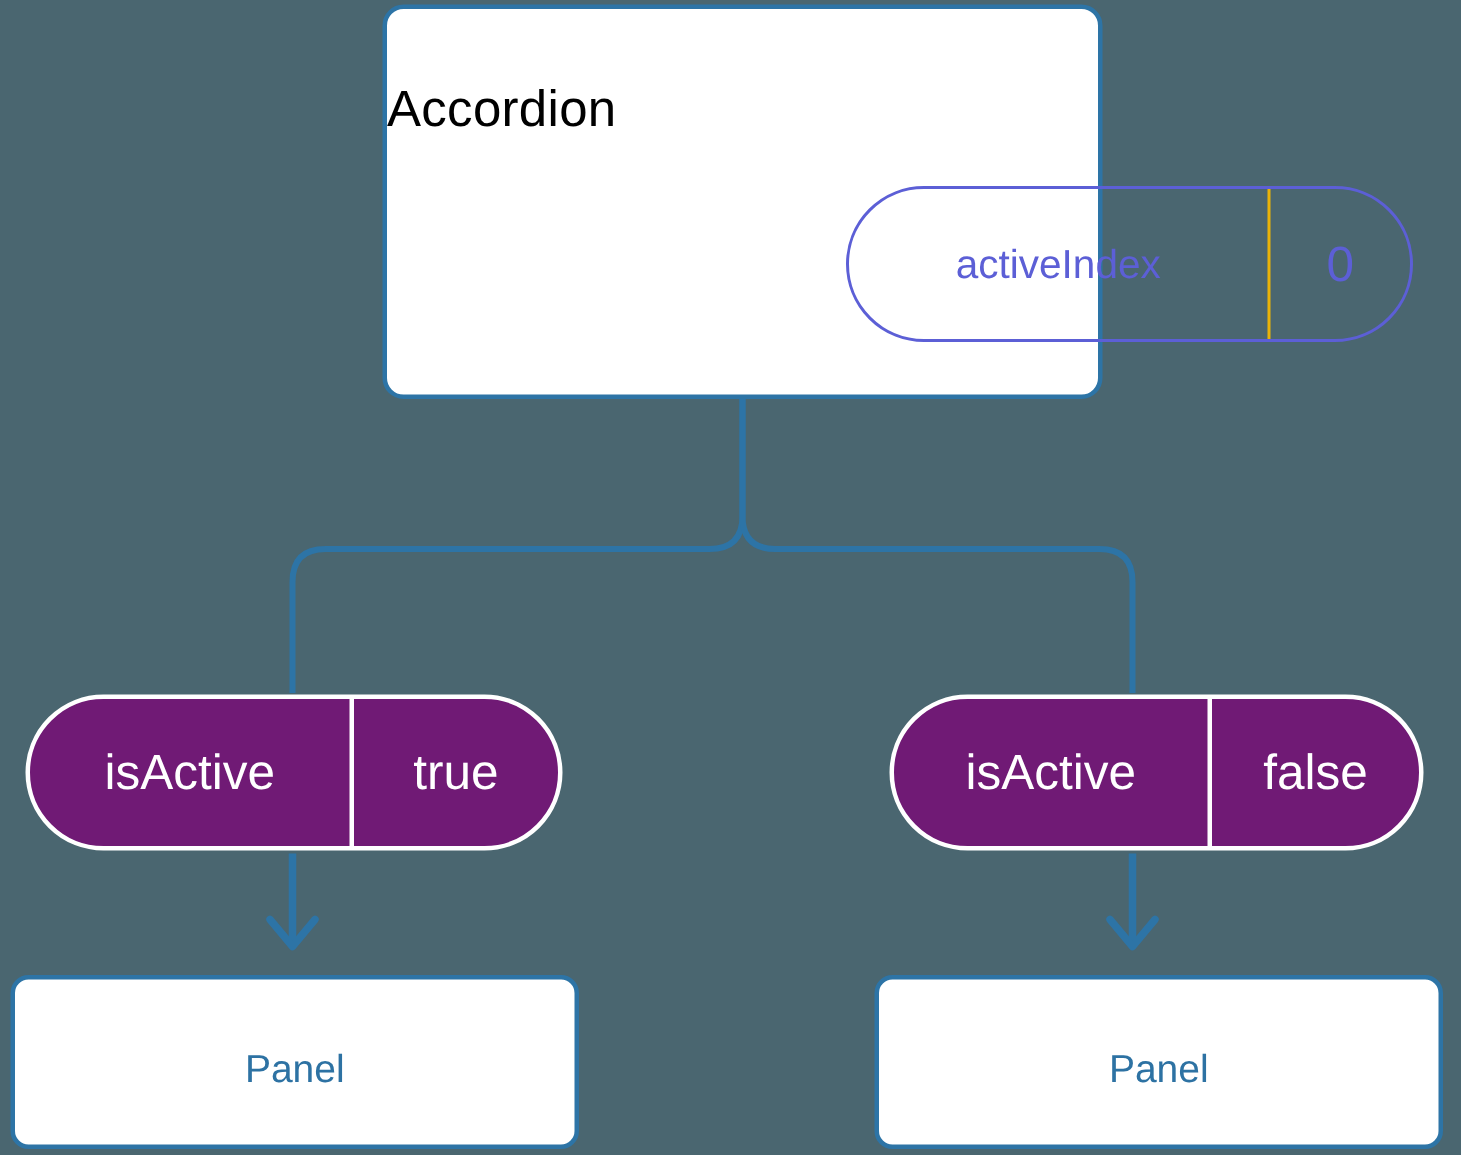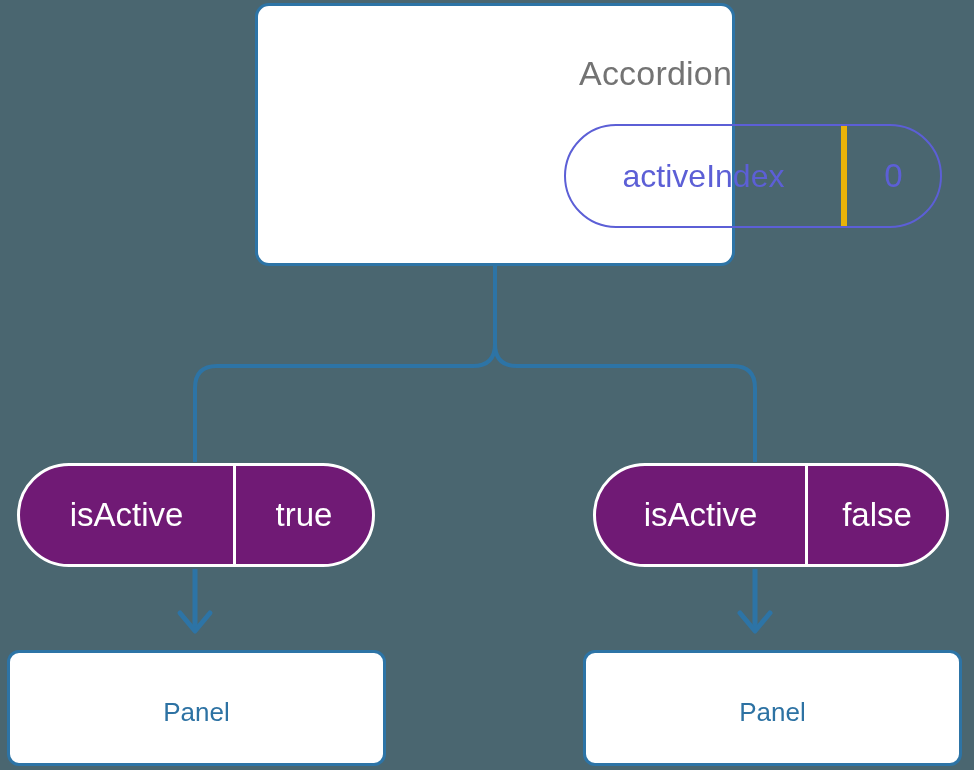--- a/index.html
+++ b/index.html
@@ -39,22 +39,22 @@
     left: 255px;
     top: 3px;
     width: 480px;
     height: 263px;
   }
   .comp-title {
     position: absolute;
     left: 0;
     right: 0;
     top: 47px;
-    text-align: right;
-    color: #737373;
+    text-align: left;
+    color: #000000;
     font-size: 34px;
     letter-spacing: 0.2px;
     line-height: 40px;
   }
 
   
   #state-pill {
     position: absolute;
     left: 306px;
     top: 118px;
@@ -66,22 +66,22 @@
     display: flex;
     align-items: stretch;
     background: transparent;
   }
   #state-pill .pill-key {
     flex: 0 0 281px;
     display: flex;
     align-items: center;
     justify-content: center;
     color: #5c5fd6;
-    font-size: 32px;
-    border-right: 6px solid #eab308;
+    font-size: 27px;
+    border-right: 2px solid #eab308;
     box-sizing: border-box;
   }
   #state-pill .pill-val {
     flex: 1 1 auto;
     display: flex;
     align-items: center;
     justify-content: center;
     color: #5c5fd6;
     font-size: 33px;
   }

